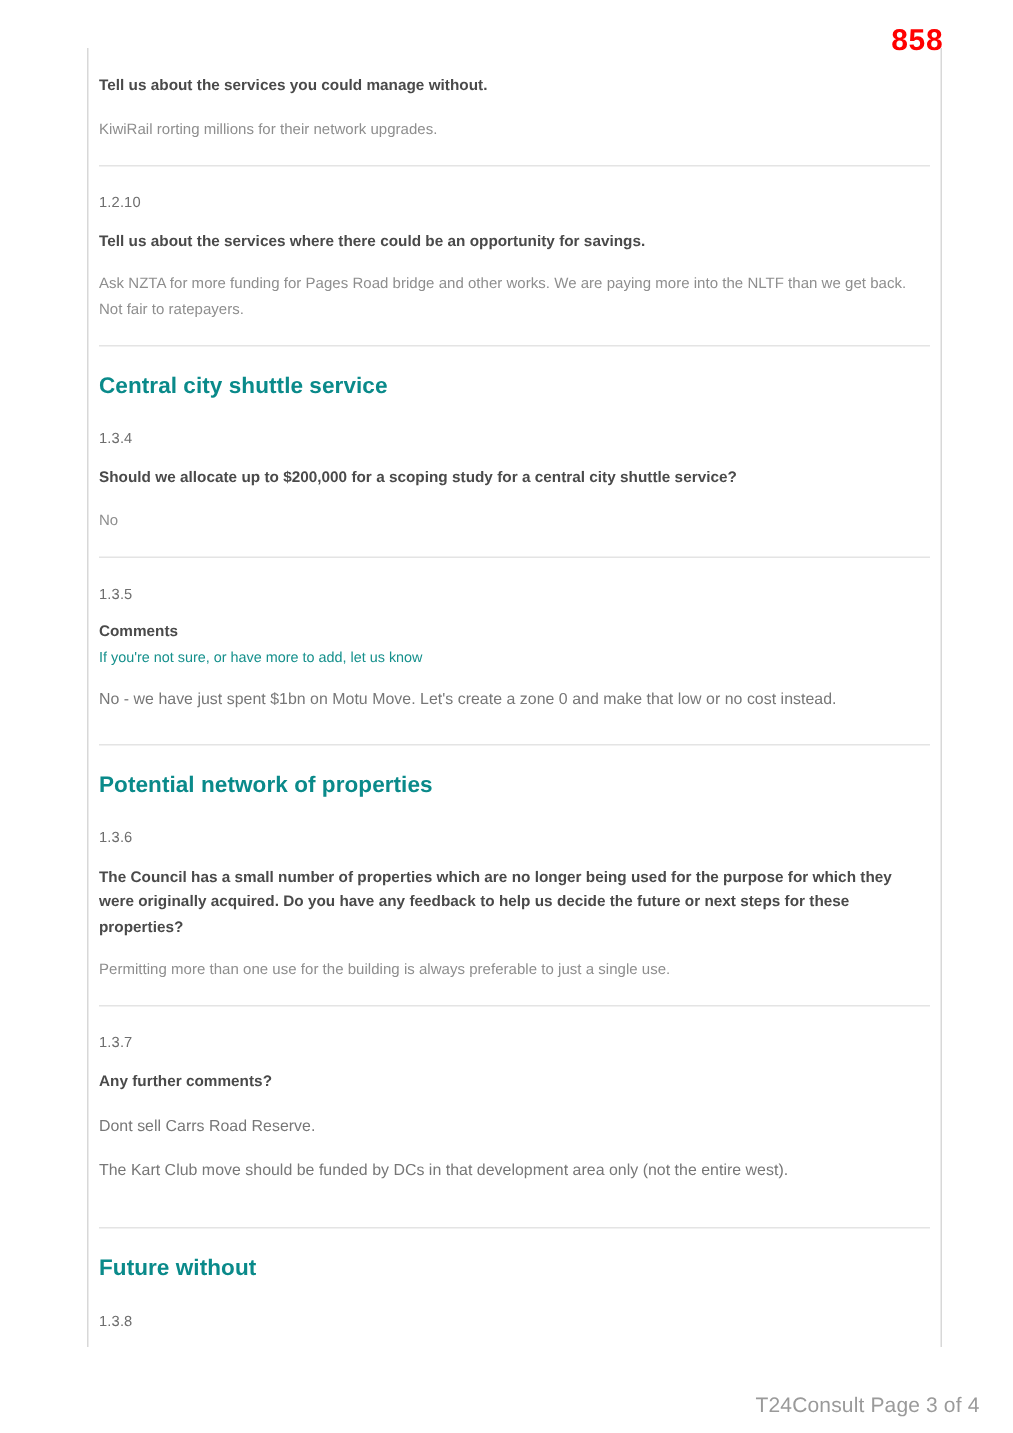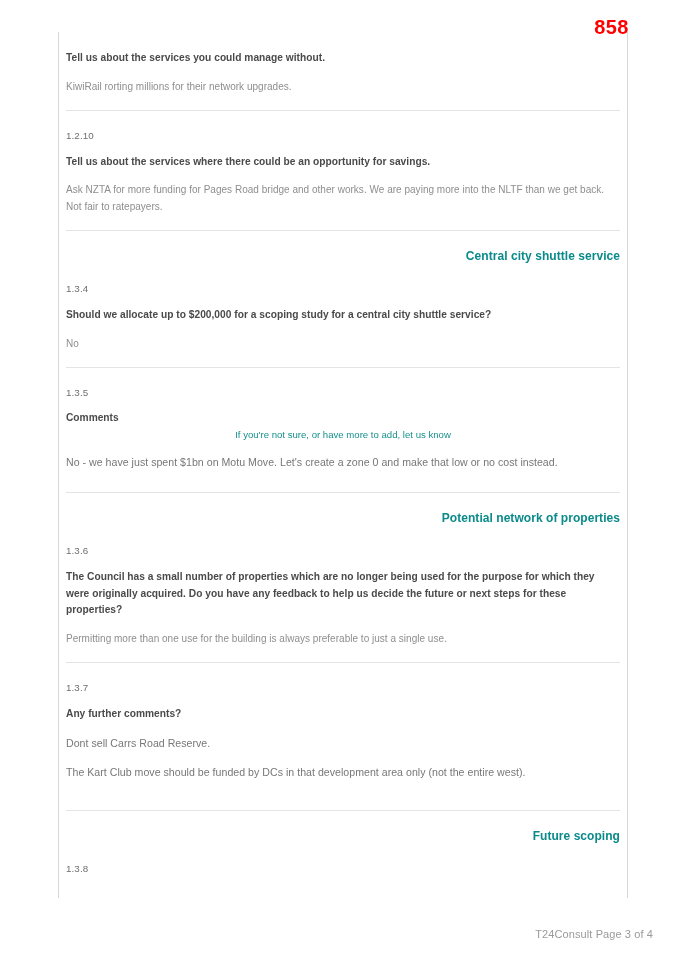--- a/index.html
+++ b/index.html
@@ -57,26 +57,25 @@
   .divider {
     height: 1px;
     background: #e4e4e4;
     margin: 9px 0 0 0;
     width: 100%;
   }
 
   
   .section-heading {
     color: #0a8a8a;
-    font-size: 12px;
+    font-size: 15px;
     font-weight: 700;
     line-height: 1.35;
     margin: 17px 0 0 0;
     letter-spacing: 0.05px;
-    text-align: right;
   }
 
   
   .qnum {
     color: #6e6e6e;
     font-size: 9.8px;
     font-weight: 400;
     line-height: 1.35;
     margin: 18px 0 0 0;
     letter-spacing: 0.1px;
@@ -107,21 +106,20 @@
     font-size: 10.6px;
   }
 
   
   .hint {
     color: #15908c;
     font-size: 9.6px;
     font-weight: 400;
     line-height: 1.4;
     margin: 3px 0 0 0;
-    text-align: center;
   }
 
   .label-bold {
     color: #4a4a4a;
     font-size: 10.2px;
     font-weight: 700;
     line-height: 1.4;
     margin: 12px 0 0 0;
   }
 
@@ -132,21 +130,21 @@
   
   .footer {
     position: absolute;
     left: 0;
     top: 928px;
     width: 675px;
     text-align: right;
     padding-right: 22px;
     box-sizing: border-box;
     color: #9a9a9a;
-    font-size: 11px;
+    font-size: 14px;
     font-weight: 400;
     letter-spacing: 0.1px;
   }
 </style>
 </head>
 <body>
 
 <div class="page">
 
   <div class="stamp">858</div>
@@ -201,21 +199,21 @@
 
     <div class="block">
       <div class="qnum">1.3.7</div>
       <div class="question">Any further comments?</div>
       <div class="answer dark">Dont sell Carrs Road Reserve.</div>
       <div class="answer dark">The Kart Club move should be funded by DCs in that development area only (not the entire west).</div>
       <div class="spacer-lg"></div>
       <div class="divider"></div>
     </div>
 
-    <div class="section-heading">Future scoping</div>
+    <div class="section-heading">Future without</div>
 
     <div class="block">
       <div class="qnum">1.3.8</div>
 
     </div>
 
   </div>
 
   <div class="footer">T24Consult  Page 3 of 4</div>
 

